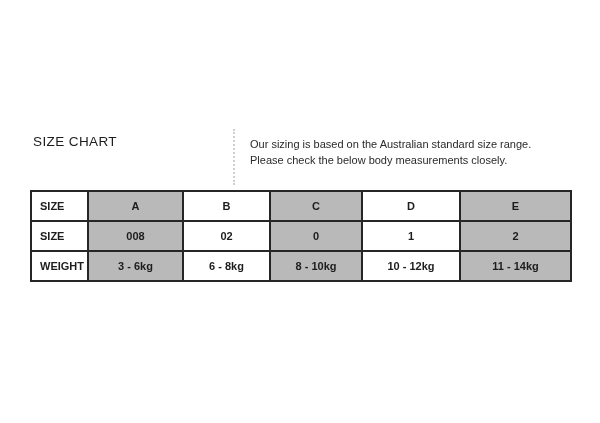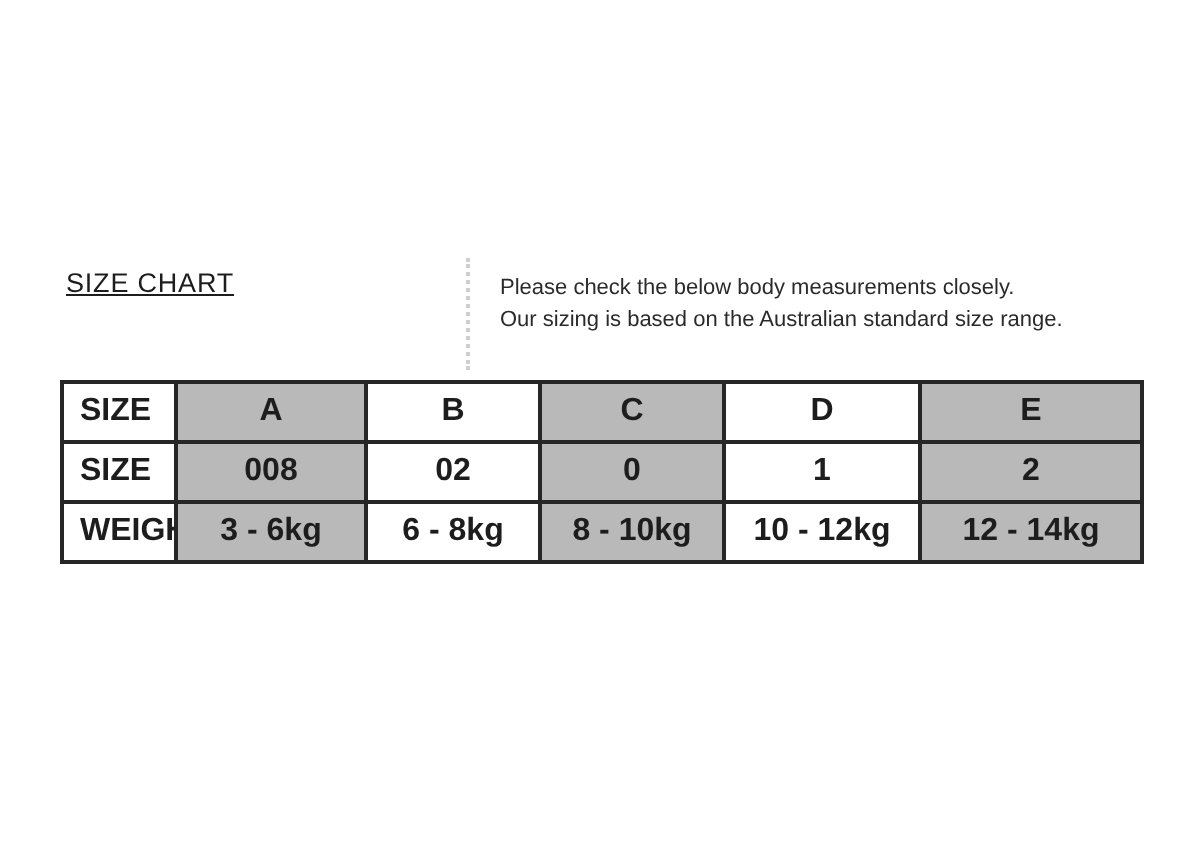--- a/index.html
+++ b/index.html
@@ -20,21 +20,20 @@
     font-family: "Liberation Sans", sans-serif;
     overflow: hidden;
   }
   .page-title {
     position: absolute;
     left: 33px;
     top: 134px;
     font-size: 13.5px;
     letter-spacing: 0.4px;
     color: var(--text-dark, #1d1d1d);
-    text-decoration: underline;
   }
   .intro-divider {
     position: absolute;
     left: 233px;
     top: 129px;
     height: 56px;
     width: 0;
     border-left: 2px dotted var(--divider-dotted, #cfcfcf);
   }
   .intro {
@@ -50,21 +49,21 @@
     position: absolute;
     left: 30px;
     top: 190px;
     width: 540px;
     border-collapse: collapse;
     table-layout: fixed;
   }
   table.size-chart td {
     border: 2px solid var(--table-border, #262626);
     height: 30px;
-    font-size: 16px;
+    font-size: 11px;
     font-weight: bold;
     color: var(--text-dark, #1d1d1d);
     text-align: center;
     vertical-align: middle;
     background: #ffffff;
     overflow: hidden;
     white-space: nowrap;
   }
   table.size-chart td.row-label {
     text-align: left;
@@ -80,22 +79,22 @@
 </head>
 <body>
 
 <div class="stage">
 
   <div class="page-title">SIZE CHART</div>
 
   <div class="intro-divider"></div>
 
   <div class="intro">
+    <div>Our sizing is based on the Australian standard size range.</div>
     <div>Please check the below body measurements closely.</div>
-    <div>Our sizing is based on the Australian standard size range.</div>
   </div>
 
   <table class="size-chart">
     <colgroup>
       <col style="width:57px">
       <col style="width:95px">
       <col style="width:87px">
       <col style="width:92px">
       <col style="width:98px">
       <col style="width:111px">
@@ -116,18 +115,18 @@
         <td class="c-gray">0</td>
         <td>1</td>
         <td class="c-gray">2</td>
       </tr>
       <tr>
         <td class="row-label">WEIGHT</td>
         <td class="c-gray">3 - 6kg</td>
         <td>6 - 8kg</td>
         <td class="c-gray">8 - 10kg</td>
         <td>10 - 12kg</td>
-        <td class="c-gray">12 - 14kg</td>
+        <td class="c-gray">11 - 14kg</td>
       </tr>
     </tbody>
   </table>
 
 </div>
 
 </body></html>

